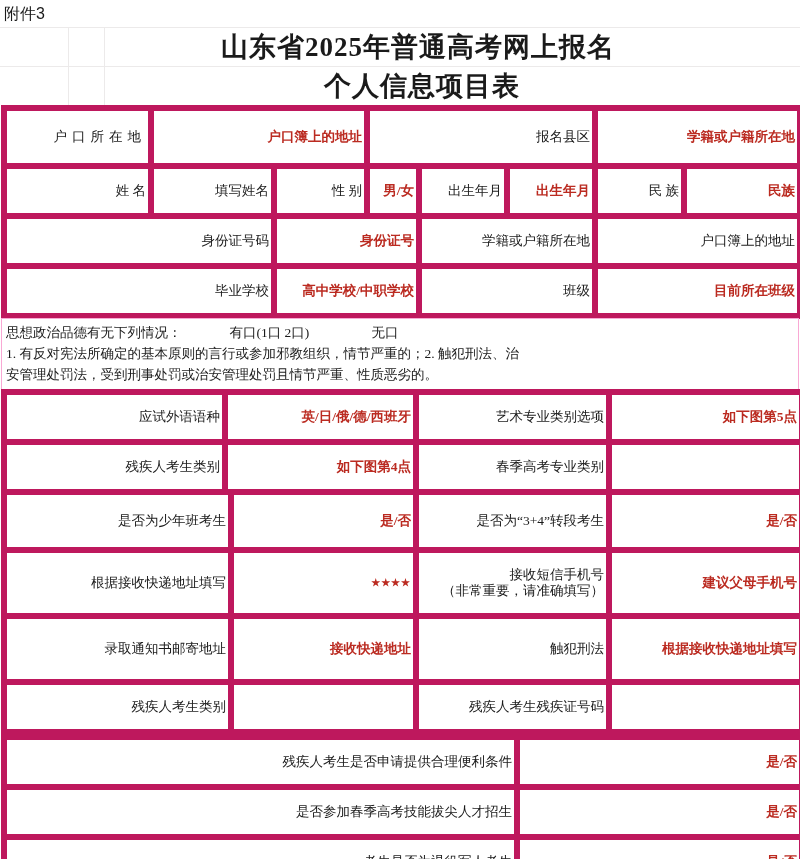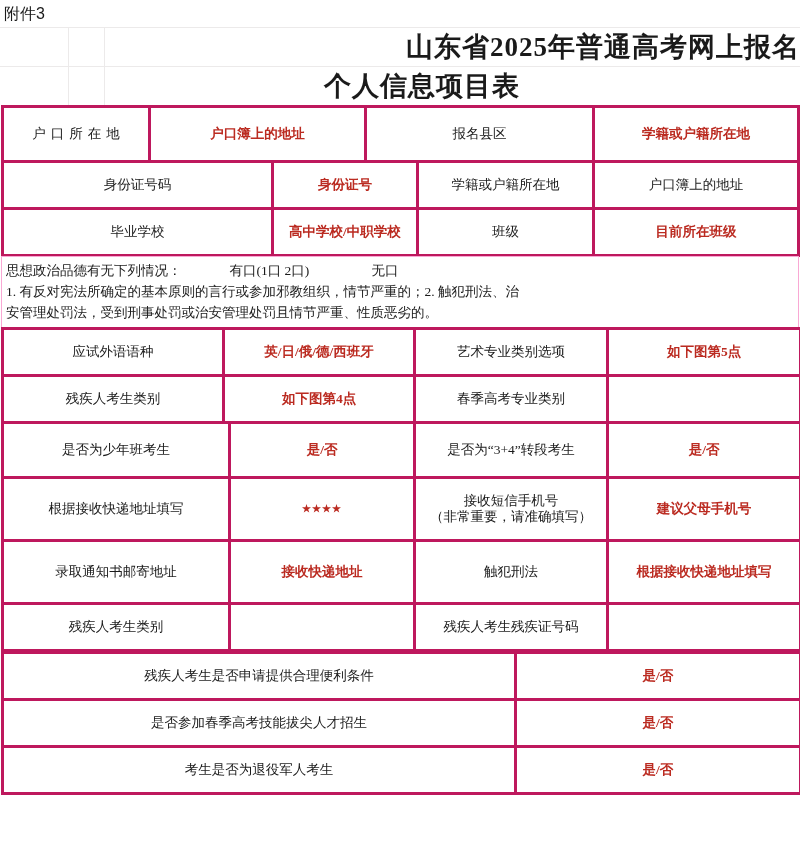--- a/index.html
+++ b/index.html
@@ -14,28 +14,28 @@
   
   .attach{
     font-family:"Liberation Sans","DejaVu Sans",sans-serif;
     font-weight:normal;font-size:16px;line-height:20px;
     padding:4px 0 3px 4px;
   }
   .faintrow{border-top:1px solid #eceaea;}
   .titlewrap{position:relative;}
   .titlewrap .vline{position:absolute;top:0;bottom:0;left:68px;width:1px;background:#eceaea;}
   .titlewrap .vline2{position:absolute;top:0;bottom:0;left:104px;width:1px;background:#eceaea;}
-  .title1{font-size:27px;line-height:38px;font-weight:bold;text-align:right;padding-left:36px;letter-spacing:1px;}
+  .title1{font-size:27px;line-height:38px;font-weight:bold;text-align:center;padding-left:36px;letter-spacing:1px;}
   .title2{font-size:27px;line-height:38px;font-weight:bold;text-align:center;padding-left:44px;letter-spacing:1px;}
 
   
   table{border-collapse:collapse;width:798px;margin:0 1px;table-layout:fixed;}
   td{
-    border:3px solid #be185d;
-    text-align:center;
+    border:6px solid #be185d;
+    text-align:right;
     vertical-align:middle;
     font-size:13.5px;
     line-height:16px;
     padding:4px 2px;
     word-break:break-all;
   }
   .red{color:#bb2b21;font-weight:bold;}
   .sp{letter-spacing:5px;text-indent:5px;}
   .tall{height:36px;}
   .t2{height:44px;}
@@ -77,20 +77,30 @@
         <col style="width:116px">
     </colgroup>
     <tbody>
         <tr>
       <td class="t2 sp" colspan="1">户口所在地</td>
       <td class="t2 red" colspan="4">户口簿上的地址</td>
       <td class="t2" colspan="3">报名县区</td>
       <td class="t2 red" colspan="2">学籍或户籍所在地</td>
     </tr>
     <tr>
+      <td class="tall">姓  名</td>
+      <td class="tall" colspan="2">填写姓名</td>
+      <td class="tall" colspan="2">性  别</td>
+      <td class="tall red">男/女</td>
+      <td class="tall">出生年月</td>
+      <td class="tall red">出生年月</td>
+      <td class="tall">民  族</td>
+      <td class="tall red">民族</td>
+    </tr>
+    <tr>
       <td class="tall" colspan="3">身份证号码</td>
       <td class="tall red" colspan="3">身份证号</td>
       <td class="tall" colspan="2">学籍或户籍所在地</td>
       <td class="tall" colspan="2">户口簿上的地址</td>
     </tr>
     <tr>
       <td class="tall" colspan="3">毕业学校</td>
       <td class="tall red" colspan="3">高中学校/中职学校</td>
       <td class="tall" colspan="2">班级</td>
       <td class="tall red" colspan="2">目前所在班级</td>

